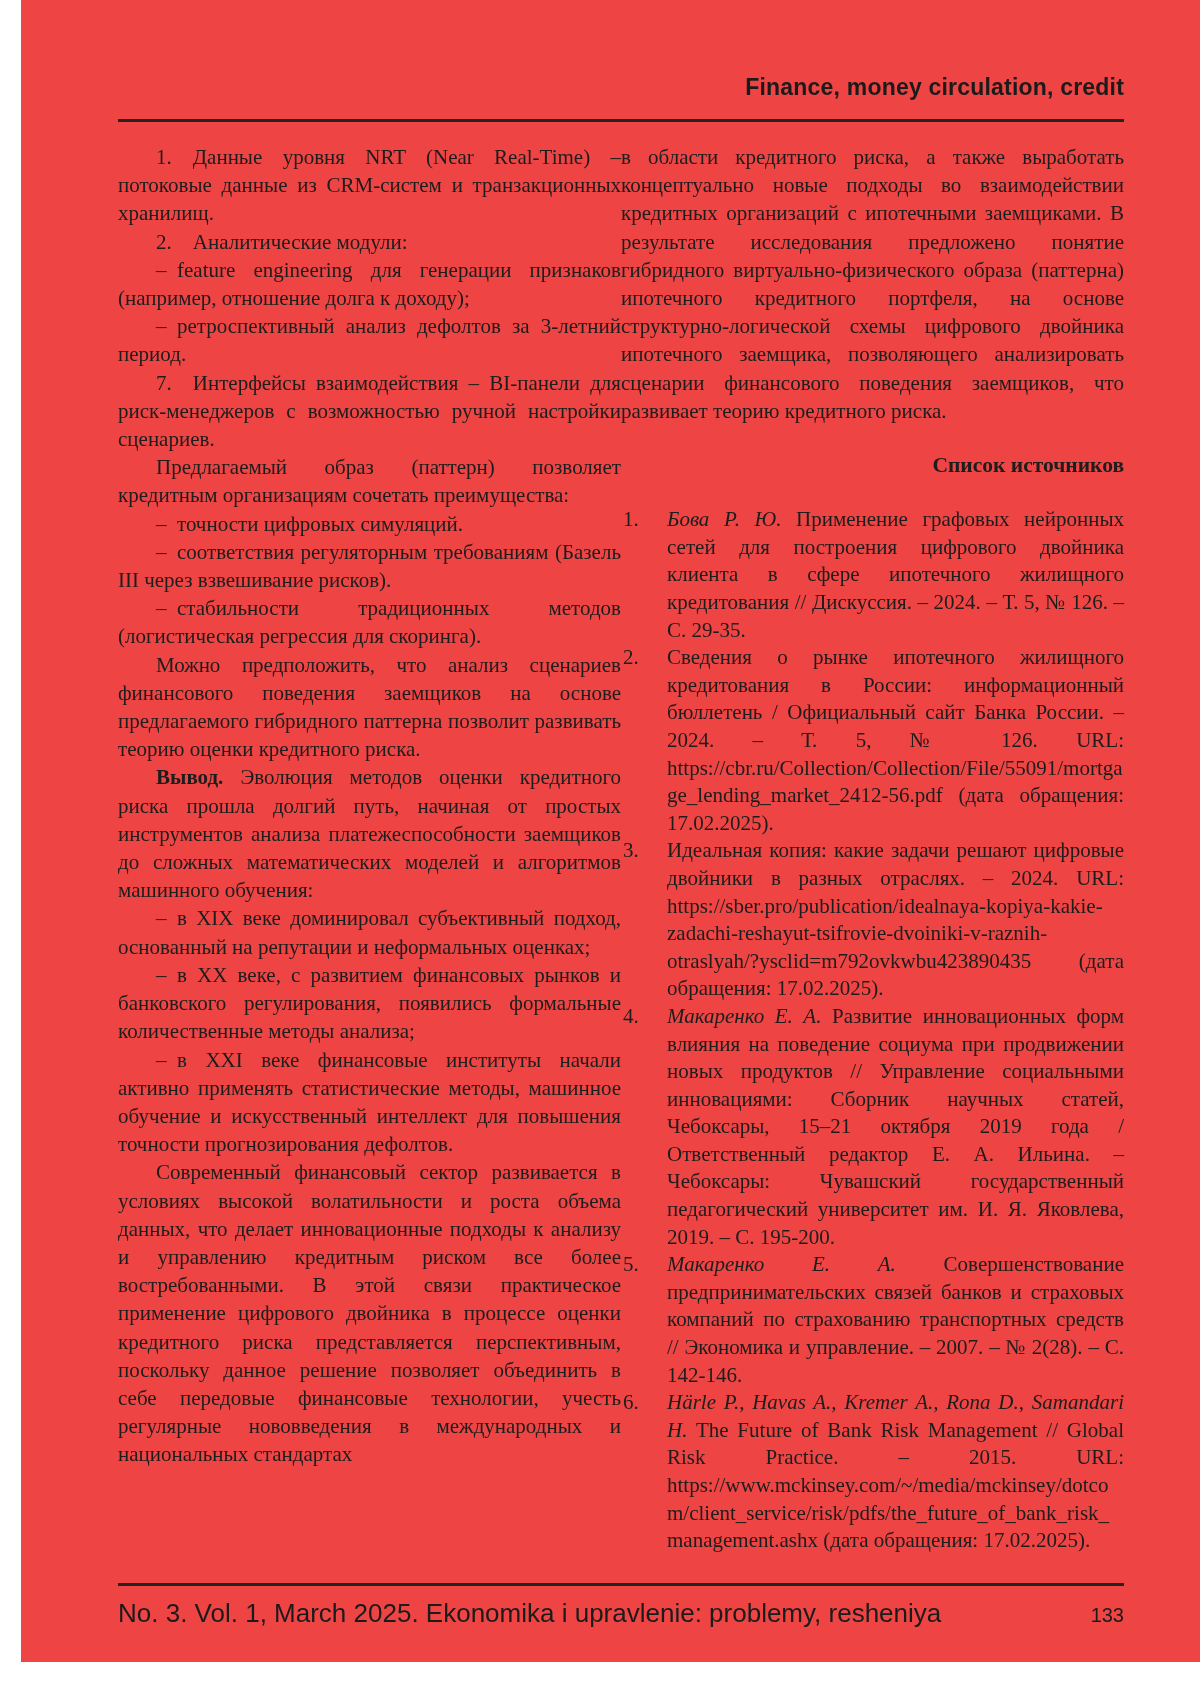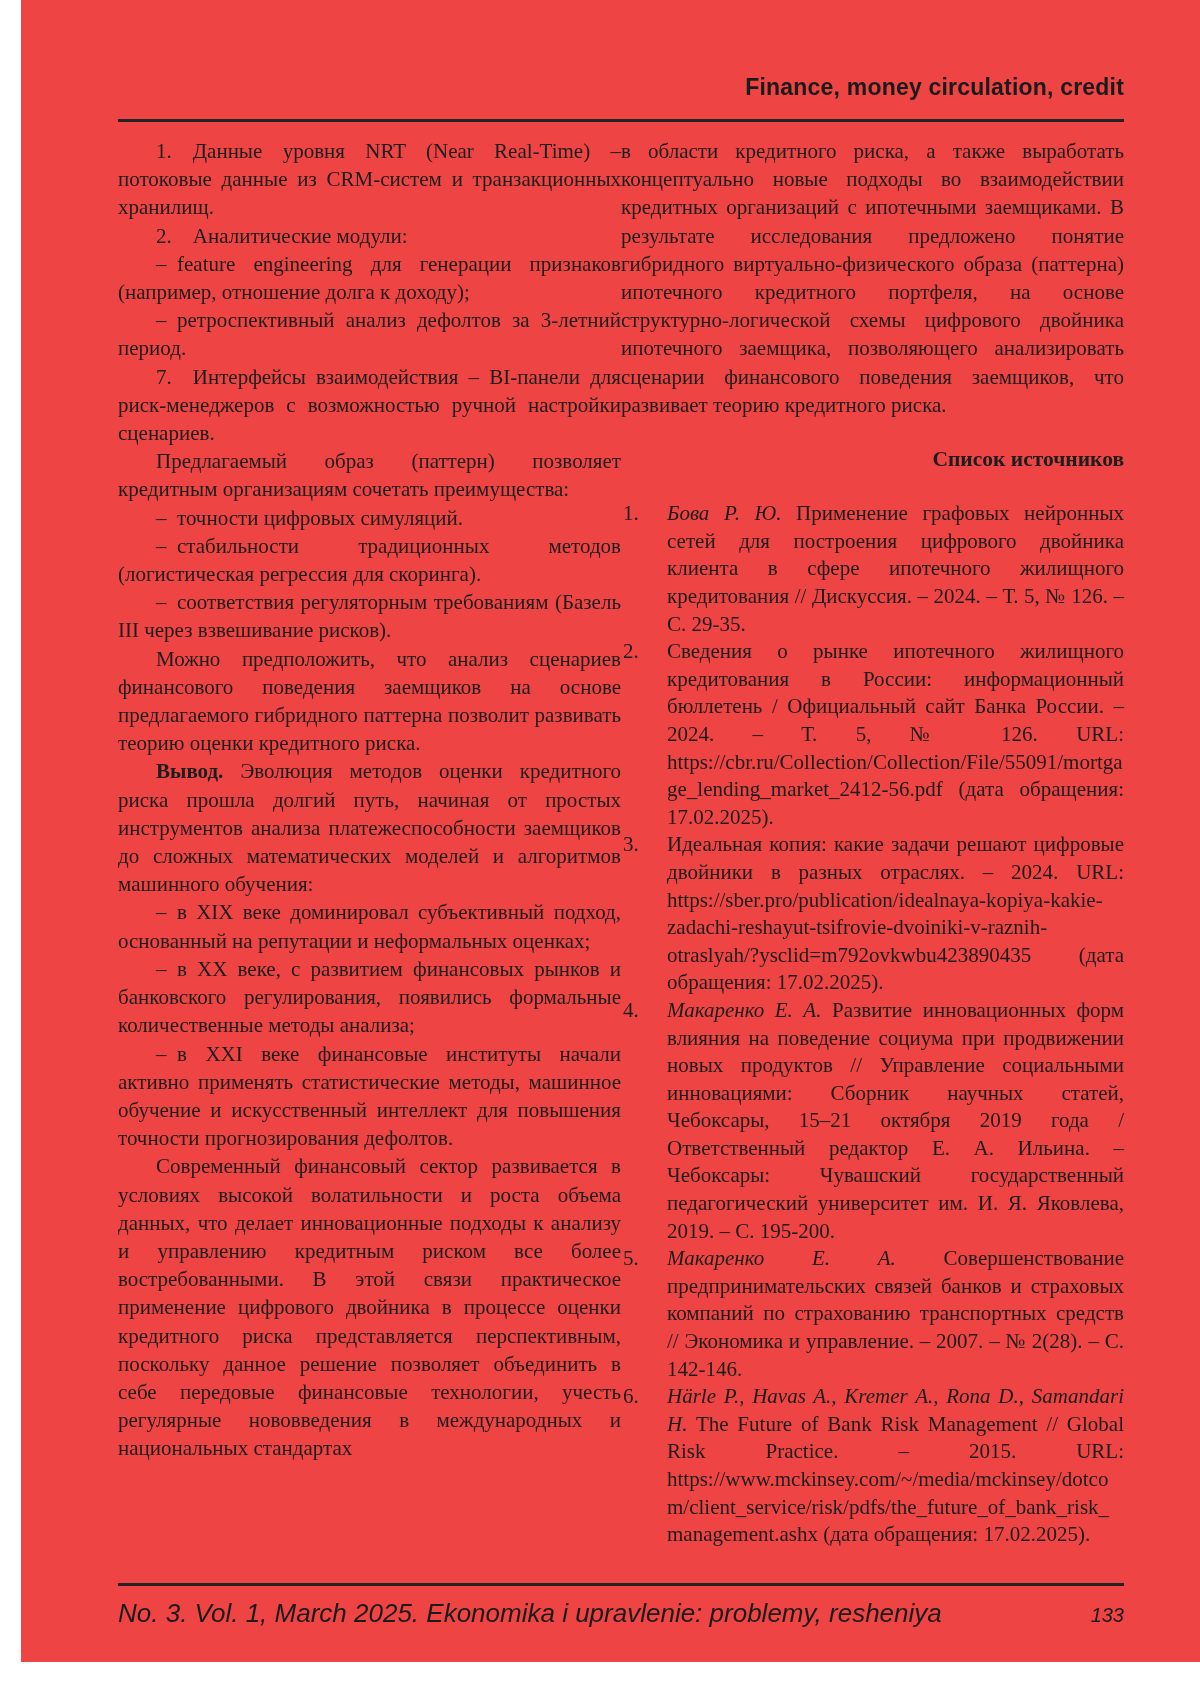--- a/index.html
+++ b/index.html
@@ -9,21 +9,21 @@
   }
   .header {
     position:absolute; top:74px; left:97px; right:97px;
     text-align:right; font-family:"Liberation Sans", sans-serif;
     font-weight:bold; font-size:23px; letter-spacing:0.2px; color:#1b1b1b;
   }
   .rule { position:absolute; left:97px; right:97px; height:0; border-top:3px solid #232323; }
   .header-rule { top:119px; }
   .footer-rule { top:1583px; }
   .content {
-    position:absolute; top:137px; left:97px; right:97px;
+    position:absolute; top:143px; left:97px; right:97px;
     display:flex; 
   }
   .col {
     flex:1 1 0; min-width:0; text-align:justify;
     font-size:21px; line-height:28.2px; hyphens:auto;
   }
   .para { margin:0; text-indent:38px; }
   .para.noindent { text-indent:0; }
   .para b { font-weight:bold; }
   .refs-heading {
@@ -33,21 +33,21 @@
   .refs { list-style:none; margin:0; padding:0; }
   .refs li {
     position:relative; padding-left:46px; line-height:27.6px;
     overflow-wrap:anywhere;
   }
   .ref-num { position:absolute; left:2px; top:0; }
   .ref-authors { font-style:italic; }
   .footer {
     position:absolute; top:1598px; left:97px; right:97px;
     display:flex; justify-content:space-between; align-items:baseline;
-    font-family:"Liberation Sans", sans-serif; font-size:26px; color:#1b1b1b;font-style:italic;
+    font-family:"Liberation Sans", sans-serif; font-size:26px; color:#1b1b1b;
   }
   .page-num { font-size:20px; }
 </style>
 </head>
 <body>
 
 <div class="page">
 
   <div class="header">
     <span>Finance, money circulation, credit</span>
@@ -57,22 +57,22 @@
   <div class="content">
 
     <div class="col">
       <p class="para"><b></b><span>1. Данные уровня NRT (Near Real-Time) – потоковые данные из CRM-систем и транзакционных хранилищ.</span></p>
       <p class="para"><b></b><span>2. Аналитические модули:</span></p>
       <p class="para"><b></b><span>– feature engineering для генерации признаков (например, отношение долга к доходу);</span></p>
       <p class="para"><b></b><span>– ретроспективный анализ дефолтов за 3-летний период.</span></p>
       <p class="para"><b></b><span>7. Интерфейсы взаимодействия – BI-панели для риск-менеджеров с возможностью ручной настройки сценариев.</span></p>
       <p class="para"><b></b><span>Предлагаемый образ (паттерн) позволяет кредитным организациям сочетать преимущества:</span></p>
       <p class="para"><b></b><span>– точности цифровых симуляций.</span></p>
+      <p class="para"><b></b><span>– соответствия регуляторным требованиям (Базель III через взвешивание рисков).</span></p>
       <p class="para"><b></b><span>– стабильности традиционных методов (логистическая регрессия для скоринга).</span></p>
-      <p class="para"><b></b><span>– соответствия регуляторным требованиям (Базель III через взвешивание рисков).</span></p>
       <p class="para"><b></b><span>Можно предположить, что анализ сценариев финансового поведения заемщиков на основе предлагаемого гибридного паттерна позволит развивать теорию оценки кредитного риска.</span></p>
       <p class="para"><b>Вывод.</b><span> Эволюция методов оценки кредитного риска прошла долгий путь, начиная от простых инструментов анализа платежеспособности заемщиков до сложных математических моделей и алгоритмов машинного обучения:</span></p>
       <p class="para"><b></b><span>– в XIX веке доминировал субъективный подход, основанный на репутации и неформальных оценках;</span></p>
       <p class="para"><b></b><span>– в XX веке, с развитием финансовых рынков и банковского регулирования, появились формальные количественные методы анализа;</span></p>
       <p class="para"><b></b><span>– в XXI веке финансовые институты начали активно применять статистические методы, машинное обучение и искусственный интеллект для повышения точности прогнозирования дефолтов.</span></p>
       <p class="para"><b></b><span>Современный финансовый сектор развивается в условиях высокой волатильности и роста объема данных, что делает инновационные подходы к анализу и управлению кредитным риском все более востребованными. В этой связи практическое применение цифрового двойника в процессе оценки кредитного риска представляется перспективным, поскольку данное решение позволяет объединить в себе передовые финансовые технологии, учесть регулярные нововведения в международных и национальных стандартах</span></p>
     </div>
 
     <div class="col">
       <p class="para noindent"><span>в области кредитного риска, а также выработать концептуально новые подходы во взаимодействии кредитных организаций с ипотечными заемщиками. В результате исследования предложено понятие гибридного виртуально-физического образа (паттерна) ипотечного кредитного портфеля, на основе структурно-логической схемы цифрового двойника ипотечного заемщика, позволяющего анализировать сценарии финансового поведения заемщиков, что развивает теорию кредитного риска.</span></p>

